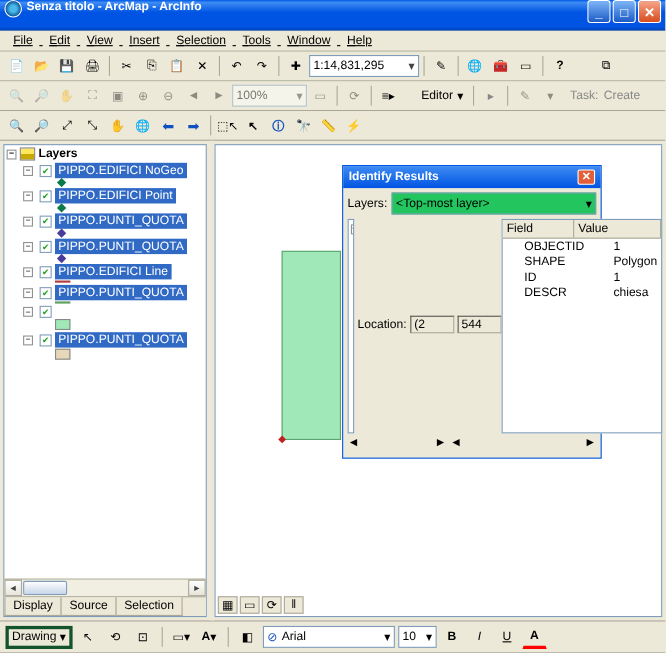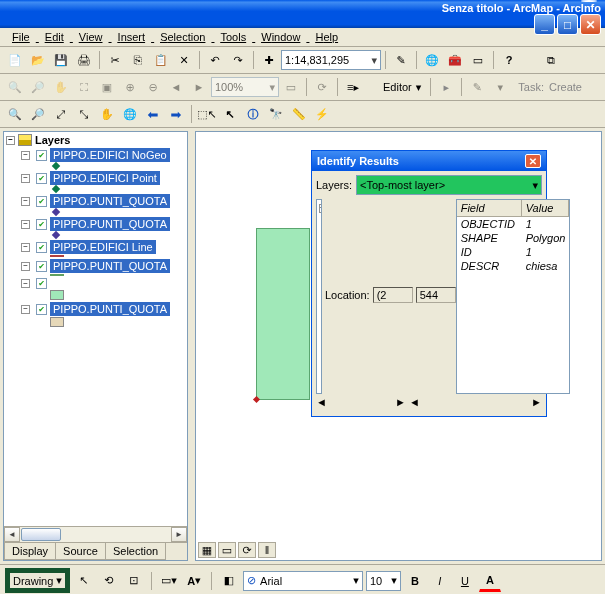--- a/index.html
+++ b/index.html
@@ -1,17 +1,17 @@
 <!DOCTYPE html>
 <html><head>
 <meta charset="utf-8">
 <style>
 * { box-sizing: border-box; margin: 0; padding: 0; font-family: Tahoma, Arial, sans-serif; font-size: 11px; }
 body { background: #ece9d8; width: 605px; height: 594px; overflow: hidden; }
-.titlebar { background: linear-gradient(to bottom, #0058e6 0%, #3f8cf3 8%, #0054e3 40%, #0054e3 88%, #0040ab 100%); height: 28px; display: flex; align-items: flex-end; padding: 0 4px; color: white; font-weight: bold; font-size: 13px; flex-direction: column; }
+.titlebar { background: linear-gradient(to bottom, #0058e6 0%, #3f8cf3 8%, #0054e3 40%, #0054e3 88%, #0040ab 100%); height: 28px; display: flex; align-items: flex-start; padding: 0 4px; color: white; font-weight: bold; font-size: 13px; }
 .titlebar .icon { width: 16px; height: 16px; margin-right: 4px; background: radial-gradient(circle, #4ab8e8 30%, #0a5a9c 70%); border-radius: 50%; border: 1px solid #fff; }
 .titlebar .title { flex: 1; }
 .win-btns { display: flex; gap: 2px; }
 .win-btn { width: 21px; height: 21px; border: 1px solid #fff; border-radius: 3px; display: flex; align-items: center; justify-content: center; color: white; font-weight: bold; font-size: 12px; font-family: Arial; }
 .win-btn.min, .win-btn.max { background: linear-gradient(to bottom, #7eb6f6, #1c5bc7); }
 .win-btn.close { background: linear-gradient(to bottom, #f6a68a, #d64d1f); }
 .menubar { background: #ece9d8; padding: 3px 6px; border-bottom: 1px solid #aca899; text-decoration: underline; }
 .menubar span { padding: 2px 6px; cursor: default; }
 .menubar span u { text-decoration: underline; }
 .toolbar { background: #ece9d8; padding: 2px 4px; display: flex; align-items: center; gap: 1px; flex-wrap: wrap; border-bottom: 1px solid #aca899; }
@@ -46,34 +46,34 @@
 .identify-body { padding: 4px; }
 .id-row { display: flex; align-items: center; margin-bottom: 4px; }
 .id-combo { flex: 1; height: 20px; border: 1px solid #7f9db9; background: #22c55e; padding: 0 3px; display: flex; align-items: center; margin-left: 4px; }
 .id-split { display: flex; height: 195px; }
 .id-tree { width: 90px; background: white; border: 1px solid #7f9db9; padding: 2px; overflow: hidden; }
 .id-tree-item { display: flex; align-items: center; }
 .id-tree-sel { background: #316ac5; color: white; padding: 0 2px; margin-left: 12px; margin-top: 2px; }
 .id-right { flex: 1; margin-left: 3px; display: flex; flex-direction: row; }
 .loc-row { display: flex; align-items: center; margin-bottom: 3px; }
 .loc-input { border: 1px inset #aca899; background: #ece9d8; padding: 1px 3px; margin-left: 3px; width: 40px; }
-.id-grid { flex: 1; background: white; border: 1px solid #7f9db9; font-style: italic; }
+.id-grid { flex: 1; background: white; border: 1px solid #7f9db9; }
 .grid-header { display: flex; background: #ece9d8; border-bottom: 1px solid #aca899; }
 .grid-header div { padding: 2px 4px; border-right: 1px solid #aca899; }
 .grid-row { display: flex; }
-.grid-row div { padding: 1px 4px; }
+.grid-row div { padding: 1px 4px; margin-left: 16px; }
 .gh1, .gc1 { width: 65px; }
 .gh2, .gc2 { flex: 1; }
 .id-scrolls { display: flex; margin-top: 2px; }
 .id-scrolls .half { flex: 1; display: flex; height: 16px; }
 .id-scrolls .half:first-child { margin-right: 3px; width: 90px; flex: none; }
 .map-tabs { position: absolute; bottom: 0; left: 0; display: flex; padding: 2px; }
 .map-tab { width: 18px; height: 16px; border: 1px solid #aca899; background: #ece9d8; margin-right: 2px; display:flex; align-items:center; justify-content:center; }
 .bottom-toolbar { background: #ece9d8; padding: 3px 5px; border-top: 1px solid #aca899; display: flex; align-items: center; gap: 3px; }
-.drawing-combo { border: 5px solid #14532d; padding: 1px 3px; display: flex; align-items: center; }
+.drawing-combo { border: 3px solid #14532d; padding: 1px 3px; display: flex; align-items: center; }
 .font-combo { width: 120px; height: 20px; border: 1px solid #7f9db9; background: white; padding: 0 3px; display: flex; align-items: center; }
 .size-combo { width: 35px; height: 20px; border: 1px solid #7f9db9; background: white; padding: 0 3px; display: flex; align-items: center; }
 .statusbar { background: #ece9d8; border-top: 1px solid #aca899; padding: 2px 5px; display: flex; }
 .editor-combo { border: 1px solid transparent; padding: 2px 4px; display: flex; align-items: center; }
 .arrow-icon { font-size: 13px; }
 </style>
 </head>
 <body>
 
 <div class="titlebar">

